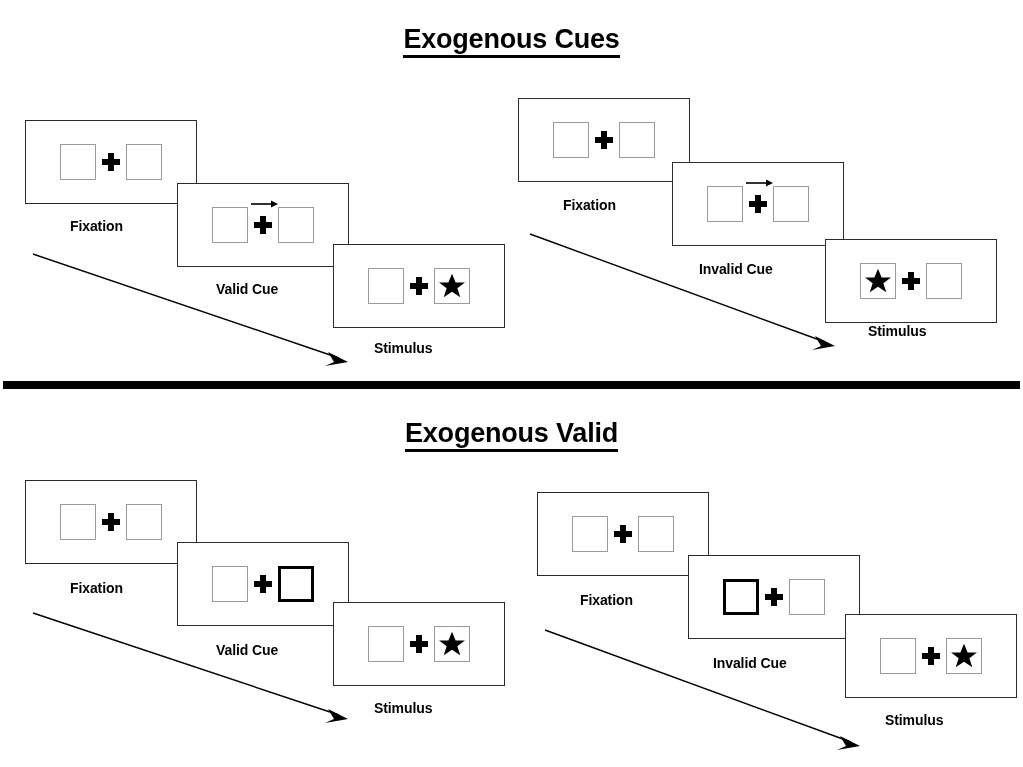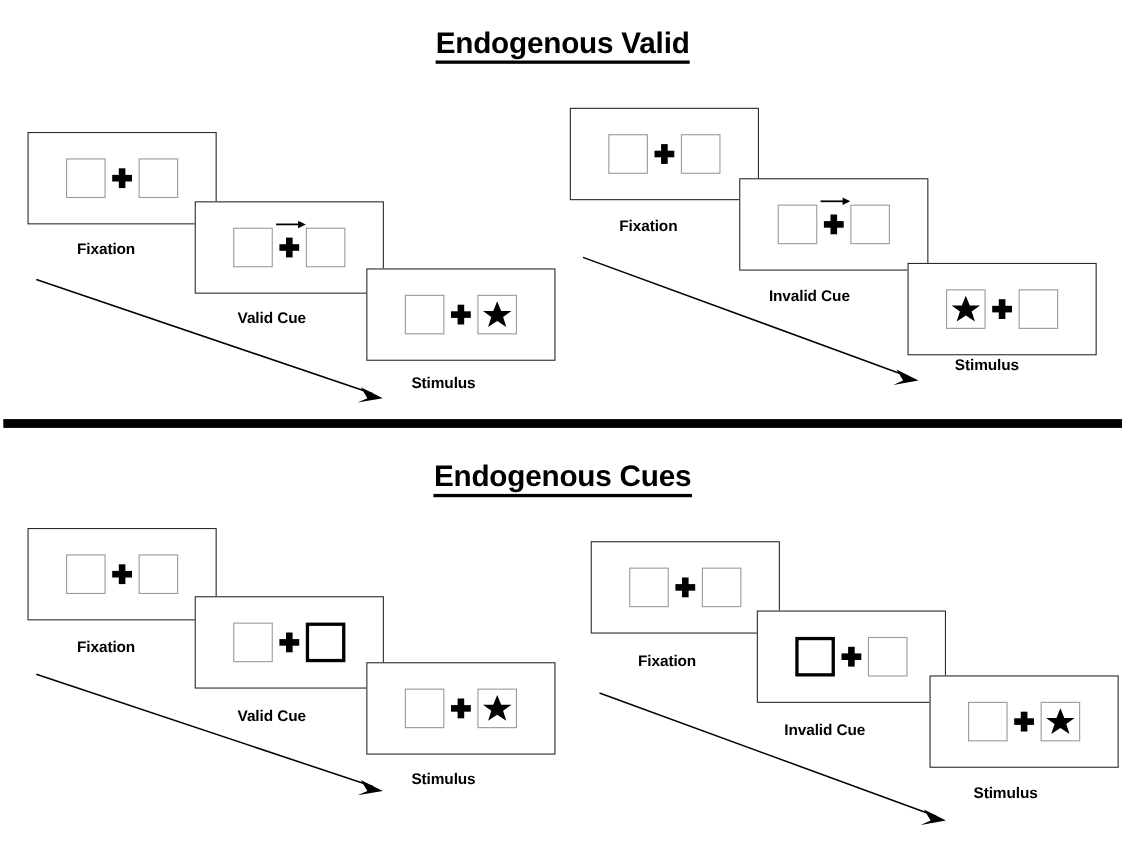--- a/index.html
+++ b/index.html
@@ -78,21 +78,21 @@
 
   
   .time-arrow{position:absolute;overflow:visible;}
 </style>
 </head>
 <body>
 
 <div class="section" id="section-endogenous">
 
   <div class="section-title" style="top:24px;">
-    <span>Endogenous Valid</span>
+    <span>Exogenous Cues</span>
   </div>
 
   <div class="frame" id="endo-valid-fixation" style="left:25px;top:120px;width:172px;height:84px;">
     <div class="frame-inner">
       <div class="row">
         <div class="box"></div>
         <div class="plus">
           <div class="pv"></div>
             <div class="ph"></div>
         </div>
@@ -197,21 +197,21 @@
     <line x1="5" y1="6" x2="300" y2="114" stroke="#000" stroke-width="1.4"></line>
     <polygon points="310,118 290,108 296,118 287,122" fill="#000"></polygon>
   </svg>
 </div>
 
 <div class="divider"></div>
 
 <div class="section" id="section-exogenous">
 
   <div class="section-title" style="top:26px;">
-    <span>Endogenous Cues</span>
+    <span>Exogenous Valid</span>
   </div>
 
   <div class="frame" id="exo-valid-fixation" style="left:25px;top:88px;width:172px;height:84px;">
     <div class="frame-inner">
       <div class="row">
         <div class="box"></div>
         <div class="plus">
           <div class="pv"></div>
             <div class="ph"></div>
         </div>

